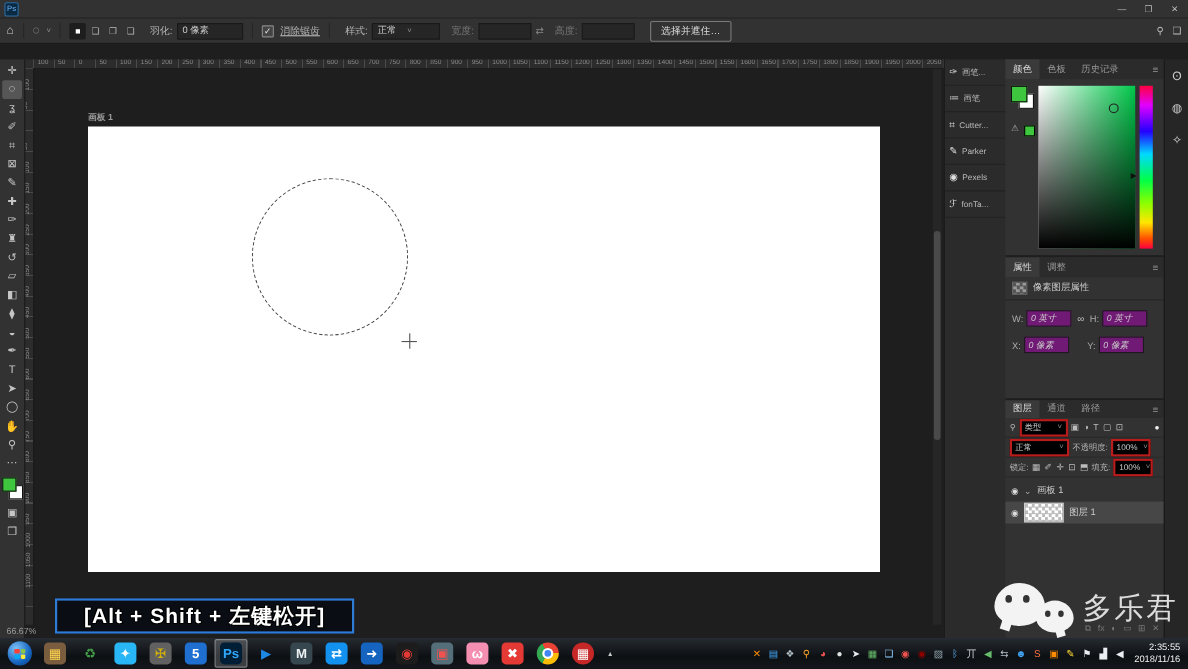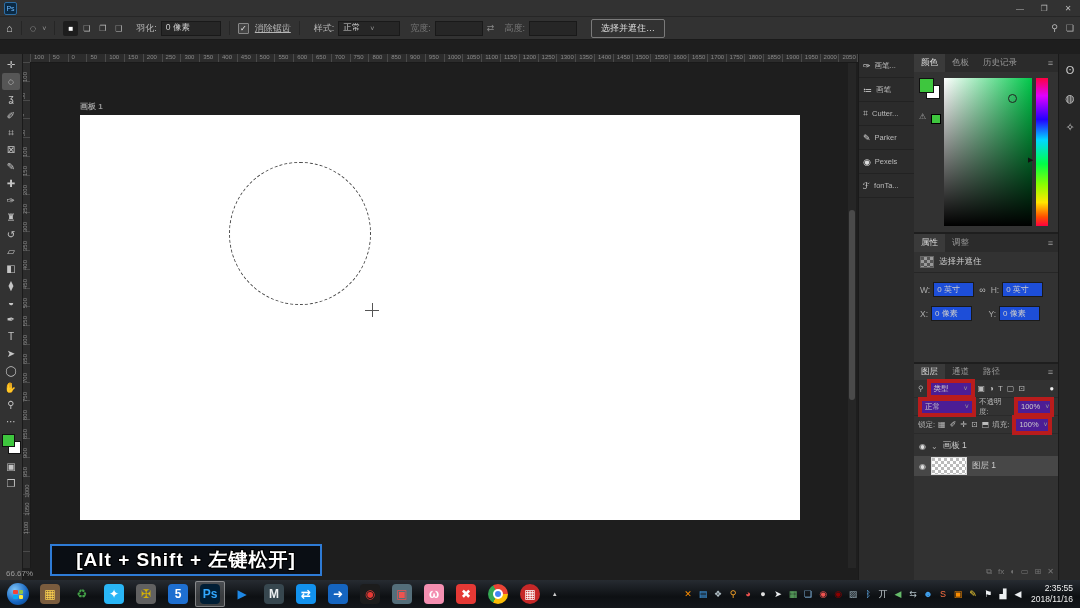--- a/index.html
+++ b/index.html
@@ -69,25 +69,25 @@
   .warn{position:absolute;left:5px;top:40px;font-size:8px;color:#aaa;}
   .chip{position:absolute;left:17px;top:42px;width:8px;height:8px;border:1px solid #000;}
   .sat-box{position:absolute;left:30px;top:6px;width:88px;height:148px;background:linear-gradient(to top,#000,rgba(0,0,0,0)),linear-gradient(to right,#fff,#00c84a);}
   .sat-marker{position:absolute;left:64px;top:16px;width:7px;height:7px;border:1px solid #222;border-radius:50%;}
   .hue-strip{position:absolute;left:122px;top:6px;width:12px;height:148px;background:linear-gradient(to bottom,#ff0040 0%,#e100ff 12%,#2400ff 28%,#00d9ff 42%,#00ff47 58%,#8aff00 72%,#ffe600 84%,#ff4d00 94%,#ff0040 100%);}
   .hue-marker{position:absolute;left:114px;top:84px;font-size:7px;color:#111;}
   .props-panel{position:relative;height:128px;border-bottom:2px solid #1e1e1e;flex:none;font-size:8.5px;}
   .props-header{display:flex;align-items:center;gap:5px;height:20px;padding:0 6px;color:#ccc;border-bottom:1px solid #262626;}
   .px-icon{width:12px;height:10px;background:repeating-conic-gradient(#999 0 25%,#555 0 50%) 0 0/6px 6px;border:1px solid #666;}
   .field-row{display:flex;align-items:center;gap:3px;padding:0 6px;margin-top:9px;color:#aaa;}
-  .field-input{width:33px;height:13px;background:#1d4ed8;border:1px solid #1a1a1a;color:#ccc;display:flex;align-items:center;padding:0 3px;font-size:8px;}
+  .field-input{width:33px;height:13px;background:#701a75;border:1px solid #1a1a1a;color:#ccc;display:flex;align-items:center;padding:0 3px;font-size:8px;font-style:italic;}
   .link-ico{color:#bbb;margin:0 2px;font-size:9px;}
   .layers-panel{position:relative;flex:1;font-size:7.5px;}
   .flt-row,.blend-row,.lock-row{display:flex;align-items:center;gap:3px;padding:0 4px;height:17px;border-bottom:1px solid #2a2a2a;color:#b5b5b5;}
-  .mini-select{height:12px;background:#4c1d95;border:4px solid #b91c1c;color:#ccc;display:flex;align-items:center;justify-content:space-between;padding:0 3px;gap:3px;}
+  .mini-select{height:12px;background:#000000;border:2px solid #b91c1c;color:#ccc;display:flex;align-items:center;justify-content:space-between;padding:0 3px;gap:3px;}
   .icon-strip{display:flex;gap:4px;color:#bbb;font-size:8px;}
   .toggle-dot{margin-left:auto;color:#eee;}
   .layer-rows{margin-top:2px;}
   .layer-row{height:20px;display:flex;align-items:center;gap:5px;padding:0 5px;font-size:8.5px;color:#ccc;}
   .layer-row.selected{background:#474747;}
   .eye{font-size:8px;color:#ddd;}
   .chev{font-size:8px;color:#aaa;}
   .thumb{width:34px;height:16px;background:repeating-conic-gradient(#fff 0 25%,#bbb 0 50%) 0 0/6px 6px;border:1px solid #ddd;}
   .layers-bottom{position:absolute;bottom:3px;right:4px;display:flex;gap:6px;font-size:8px;color:#777;}
   
@@ -344,21 +344,21 @@
     <div class="props-panel">
       <div class="panel-tabs">
         <div class="tabs-list">
             <div class="panel-tab active">属性</div>
             <div class="panel-tab">调整</div>
           </div>
         <span class="panel-menu">≡</span>
       </div>
       <div class="props-header">
         <div class="px-icon"></div>
-        <span>选择并遮住</span>
+        <span>像素图层属性</span>
       </div>
       <div class="field-row">
         <span>W:</span>
         <div class="field-input">0 英寸</div>
         <span class="link-ico">∞</span>
         <span>H:</span>
         <div class="field-input">0 英寸</div>
       </div>
       <div class="field-row">
         <span>X:</span>
@@ -441,20 +441,33 @@
         </div>
     </div>
   </div>
 
   <div class="right-strip">
       <span>ʘ</span>
       <span>◍</span>
       <span>✧</span>
     </div>
 
+  <div class="watermark">
+    <div class="wm-b1">
+      <div class="e e1"></div>
+        <div class="e e2"></div>
+    </div>
+    <div class="wm-t1"></div>
+    <div class="wm-b2">
+      <div class="e e1"></div>
+        <div class="e e2"></div>
+    </div>
+    <div class="wm-t2"></div>
+    <div class="wm-text">多乐君</div>
+  </div>
 
   <div class="taskbar">
     <div class="tb-apps">
         <div class="tb-app">
           <div class="orb">
             <div class="orb-flag">
               <div class="oc oc1"></div>
               <div class="oc oc2"></div>
               <div class="oc oc3"></div>
               <div class="oc oc4"></div>

